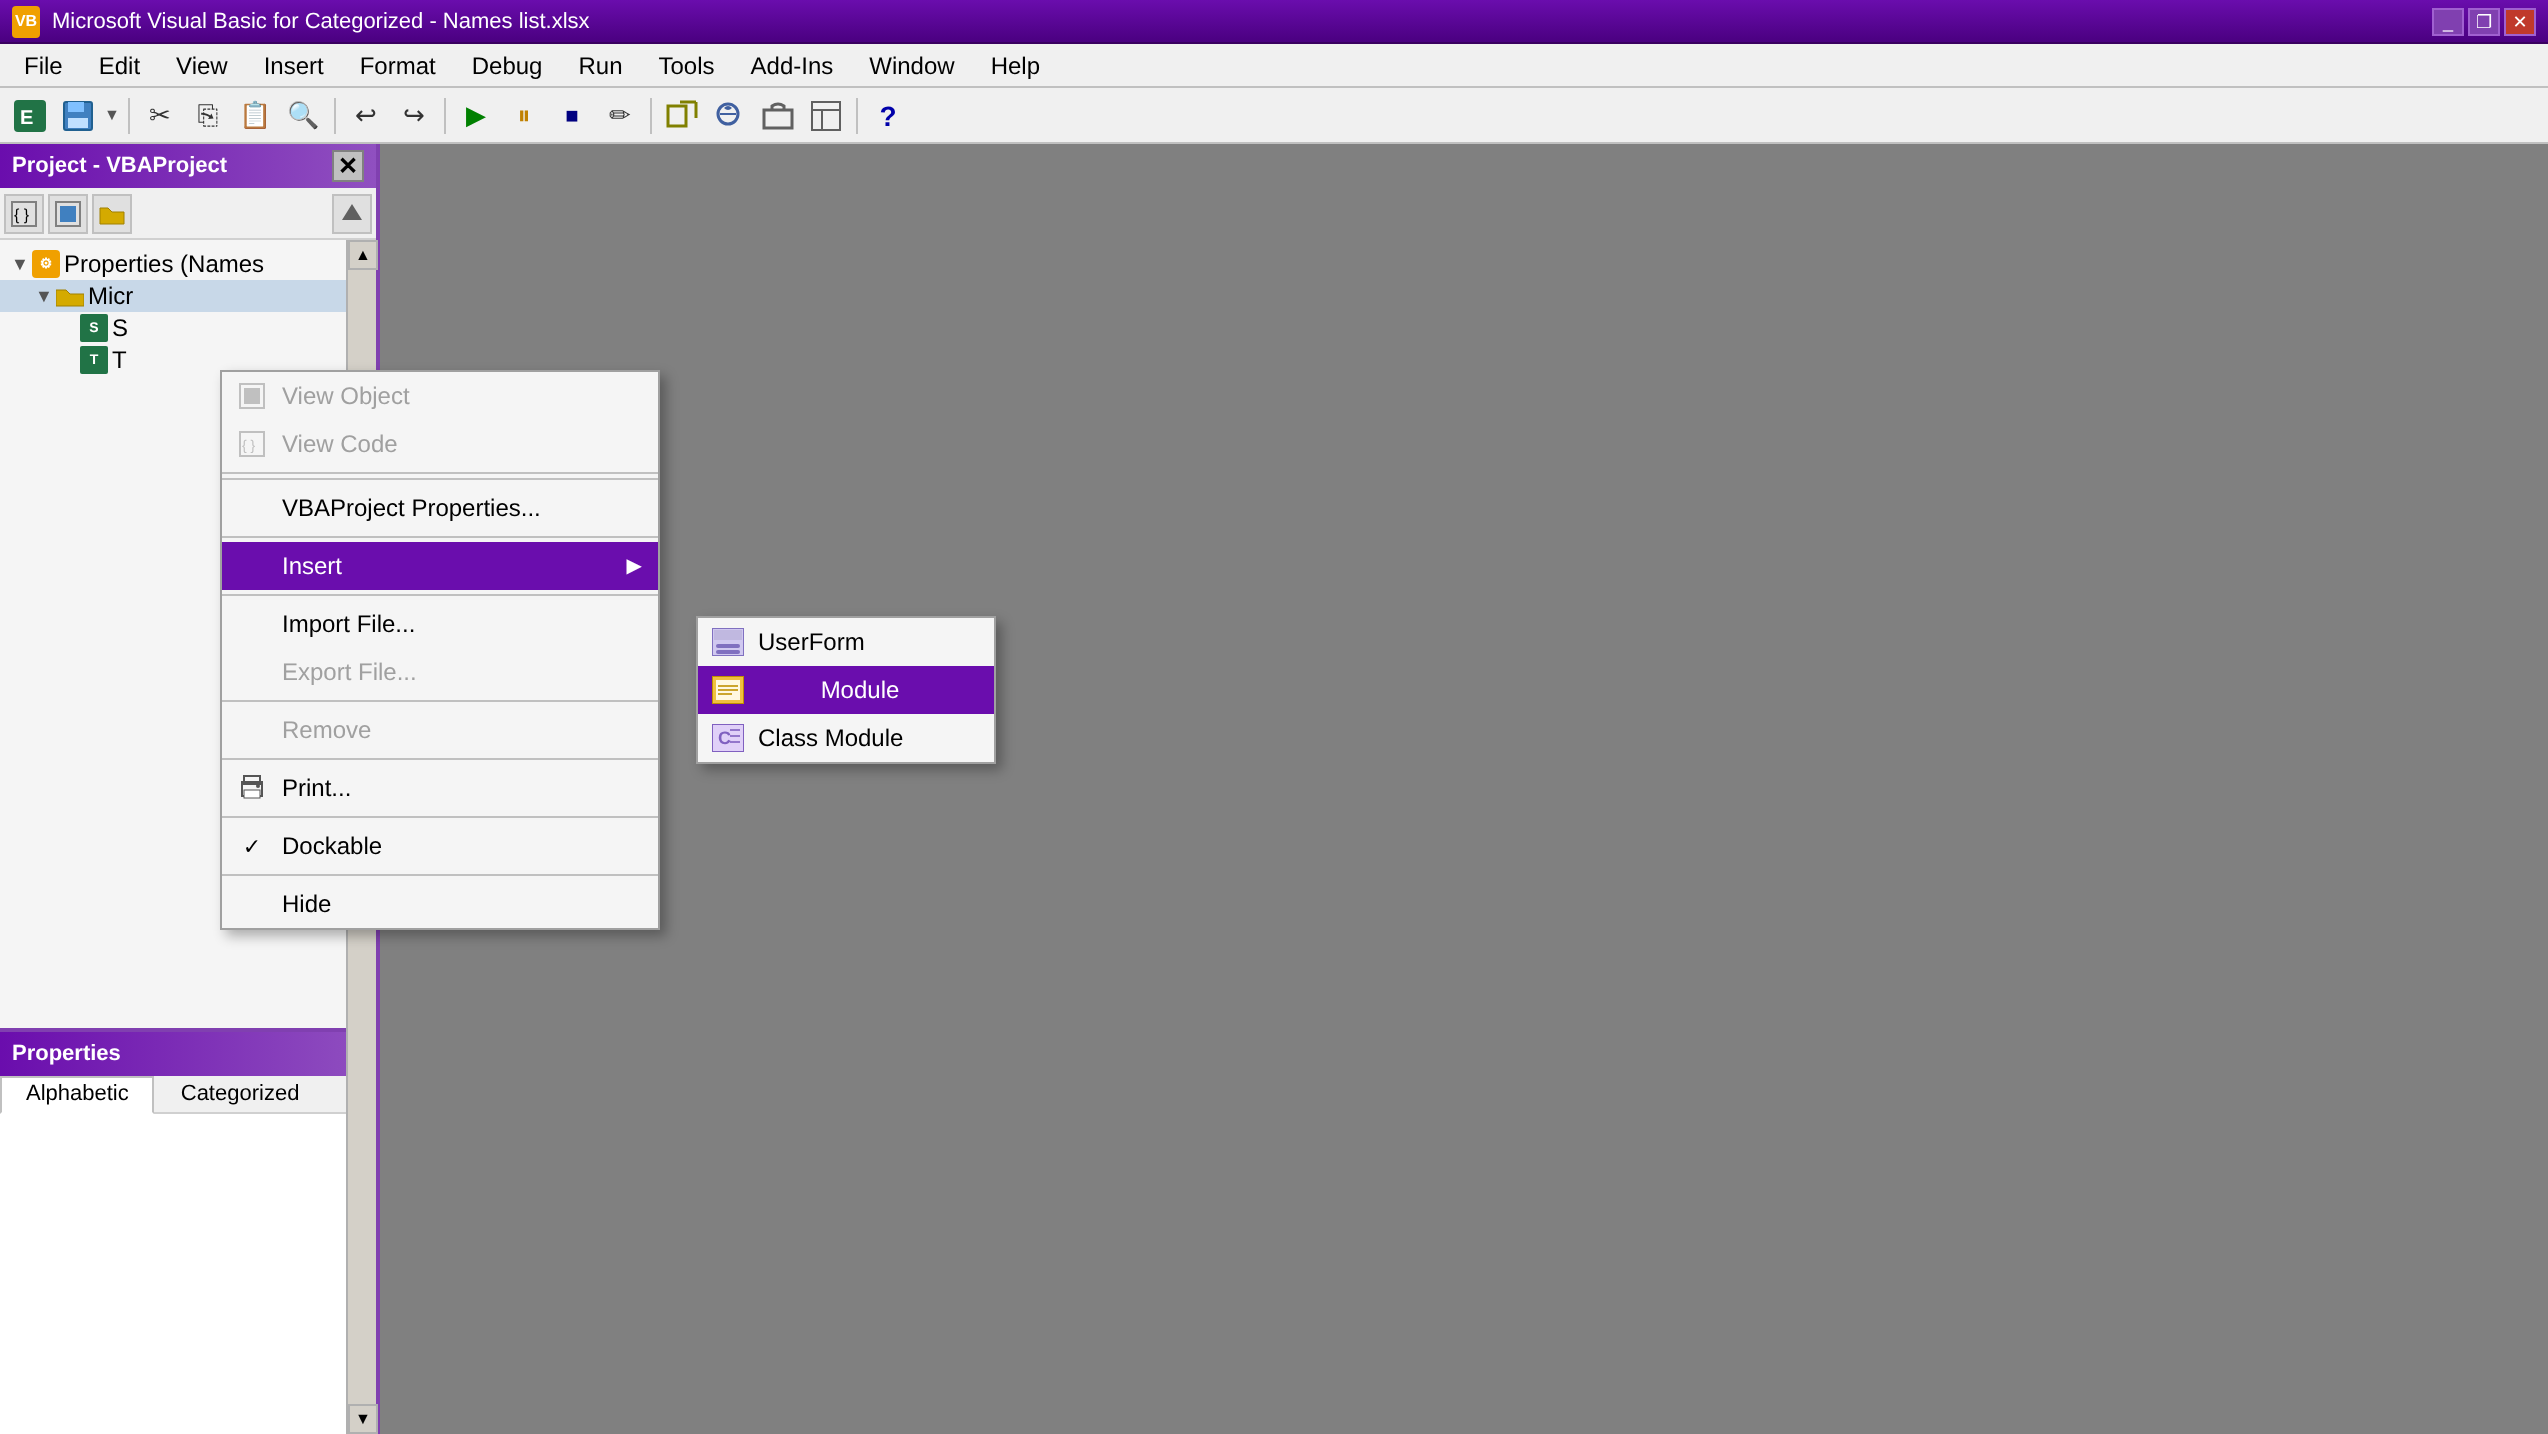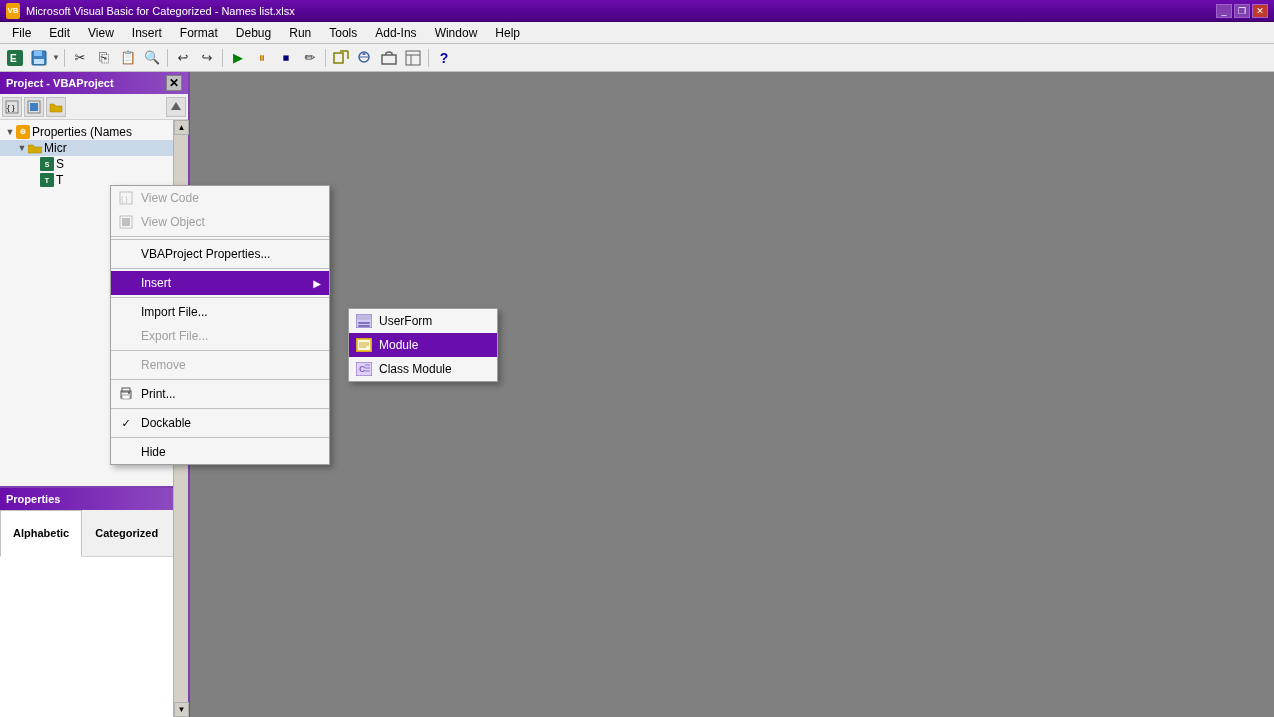--- a/index.html
+++ b/index.html
@@ -194,25 +194,24 @@
       height: 22px;
       display: flex;
       align-items: center;
     }
     .properties-tabs {
       display: flex;
       background: #f0f0f0;
       border-bottom: 1px solid #d0d0d0;
     }
     .prop-tab {
-      padding: 16px 12px;
+      padding: 2px 12px;
       font-size: 11px;
       cursor: pointer;
       border: 1px solid transparent;
-      font-weight: bold;
     }
     .prop-tab.active {
       background: white;
       border-color: #c0c0c0;
       border-bottom-color: white;
       margin-bottom: -1px;
     }
     .properties-content {
       height: 160px;
       background: white;
@@ -285,20 +284,21 @@
       align-items: center;
       padding: 4px 16px 4px 30px;
       cursor: pointer;
       color: #000;
       height: 24px;
       position: relative;
     }
     .sub-item.highlighted {
       background: #6a0dad;
       color: white;
+      justify-content: center;
     }
     .sub-icon {
       position: absolute;
       left: 6px;
       width: 18px; height: 18px;
       display: flex; align-items: center; justify-content: center;
       font-size: 11px;
     }
 
     
@@ -528,34 +528,34 @@
 
   <div class="main-area"></div>
 </div>
 
 <div class="context-menu">
 
   <div class="ctx-item disabled">
     <span class="ctx-icon">
       <svg width="14" height="14" viewBox="0 0 14 14">
         <rect x="1" y="1" width="12" height="12" fill="none" stroke="#c0c0c0" stroke-width="1"></rect>
+        <rect x="3" y="3" width="8" height="8" fill="#c0c0c0"></rect>
+      </svg>
+    </span>
+    <span>View Object</span>
+  </div>
+
+  <div class="ctx-item disabled">
+    <span class="ctx-icon">
+      <svg width="14" height="14" viewBox="0 0 14 14">
+        <rect x="1" y="1" width="12" height="12" fill="none" stroke="#c0c0c0" stroke-width="1"></rect>
         <text x="2" y="10" font-size="7" fill="#c0c0c0">{ }</text>
       </svg>
     </span>
     <span>View Code</span>
-  </div>
-
-  <div class="ctx-item disabled">
-    <span class="ctx-icon">
-      <svg width="14" height="14" viewBox="0 0 14 14">
-        <rect x="1" y="1" width="12" height="12" fill="none" stroke="#c0c0c0" stroke-width="1"></rect>
-        <rect x="3" y="3" width="8" height="8" fill="#c0c0c0"></rect>
-      </svg>
-    </span>
-    <span>View Object</span>
   </div>
   <div class="ctx-separator"></div>
 
   <div class="ctx-separator"></div>
 
   <div class="ctx-item">
     <span>VBAProject Properties...</span>
   </div>
   <div class="ctx-separator"></div>
 

